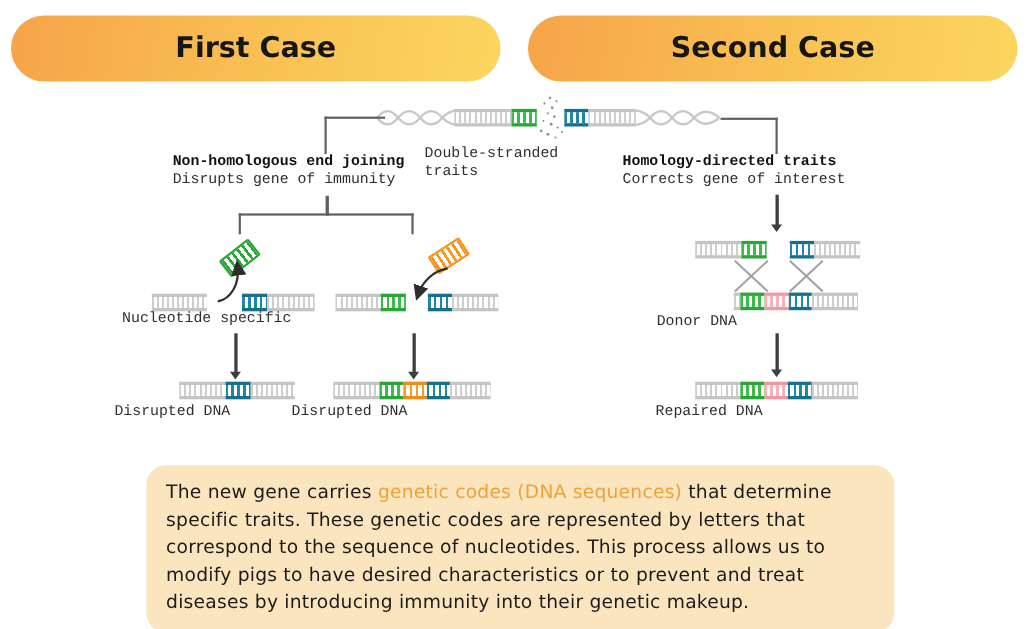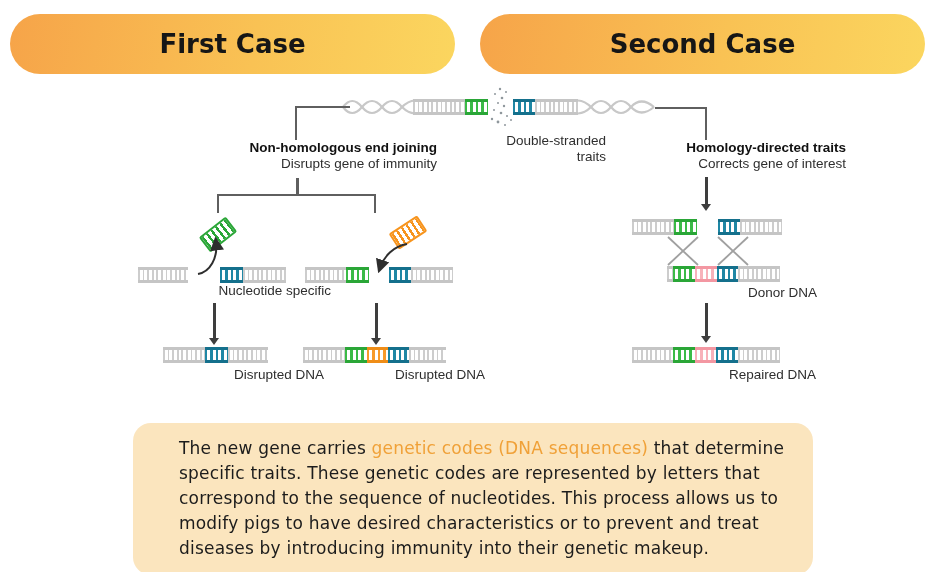--- a/index.html
+++ b/index.html
@@ -32,30 +32,30 @@
   .sg.orange{border-color:#ef8d17;background:repeating-linear-gradient(90deg,#f89b2b 0 2.4px,#fff 2.4px 5.4px);}
   .sg.pink {border-color:#f397a2;background:repeating-linear-gradient(90deg,#f8b2ba 0 2.4px,#fff 2.4px 5.4px);}
 
   
   .fpiece{position:absolute;width:30px;height:15px;border:2.5px solid currentColor;border-radius:2px;
           background:repeating-linear-gradient(90deg,currentColor 0 2.4px,#fff 2.4px 5.6px);}
   #frag-green{color:#2aa637;left:201px;top:225px;transform:rotate(-38deg);}
   #frag-orange{color:#f7941d;left:391px;top:223px;transform:rotate(-33deg);}
 
   
-  .lbl{position:absolute;width:220px;text-align:right;font-size:13.5px;color:#2e2e2e;line-height:16px;}
+  .lbl{position:absolute;width:220px;text-align:left;font-size:13.5px;color:#2e2e2e;line-height:16px;font-family:Liberation Mono, monospace;}
   .lbl b{color:#111;}
   .two-line{width:280px;}
 
   
   #note{position:absolute;left:133px;top:423px;width:680px;box-sizing:border-box;
         background:#fbe5be;border-radius:18px;padding:13px 18px 14px 18px;
         font-family:"DejaVu Sans",sans-serif;font-size:17px;line-height:25px;color:#1c1c1c;
         letter-spacing:0.2px;}
-  .note-line{white-space:nowrap;margin-left:28px;}
+  .note-line{white-space:nowrap;}
   .hl{color:#f0a138;}
 
   svg{position:absolute;overflow:visible;}
 </style>
 </head>
 <body>
 
 <div id="stage">
 
   <div id="pill-first" class="pill">

